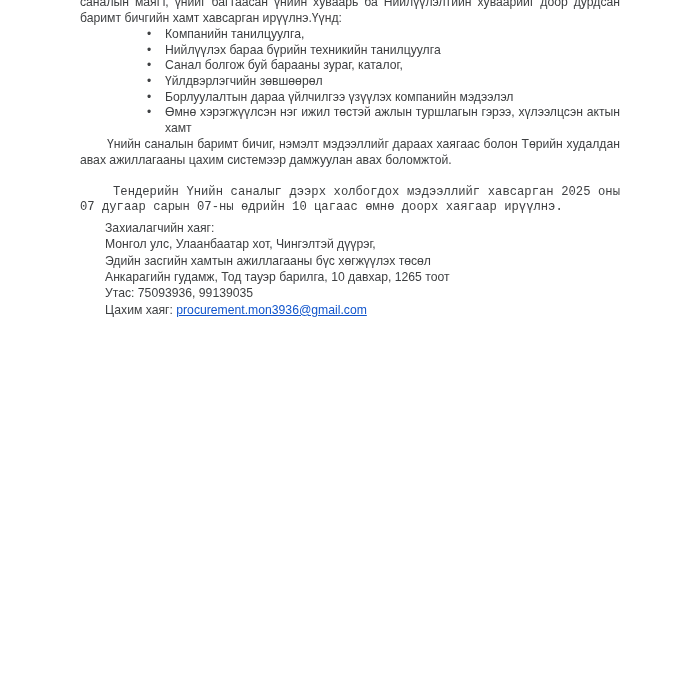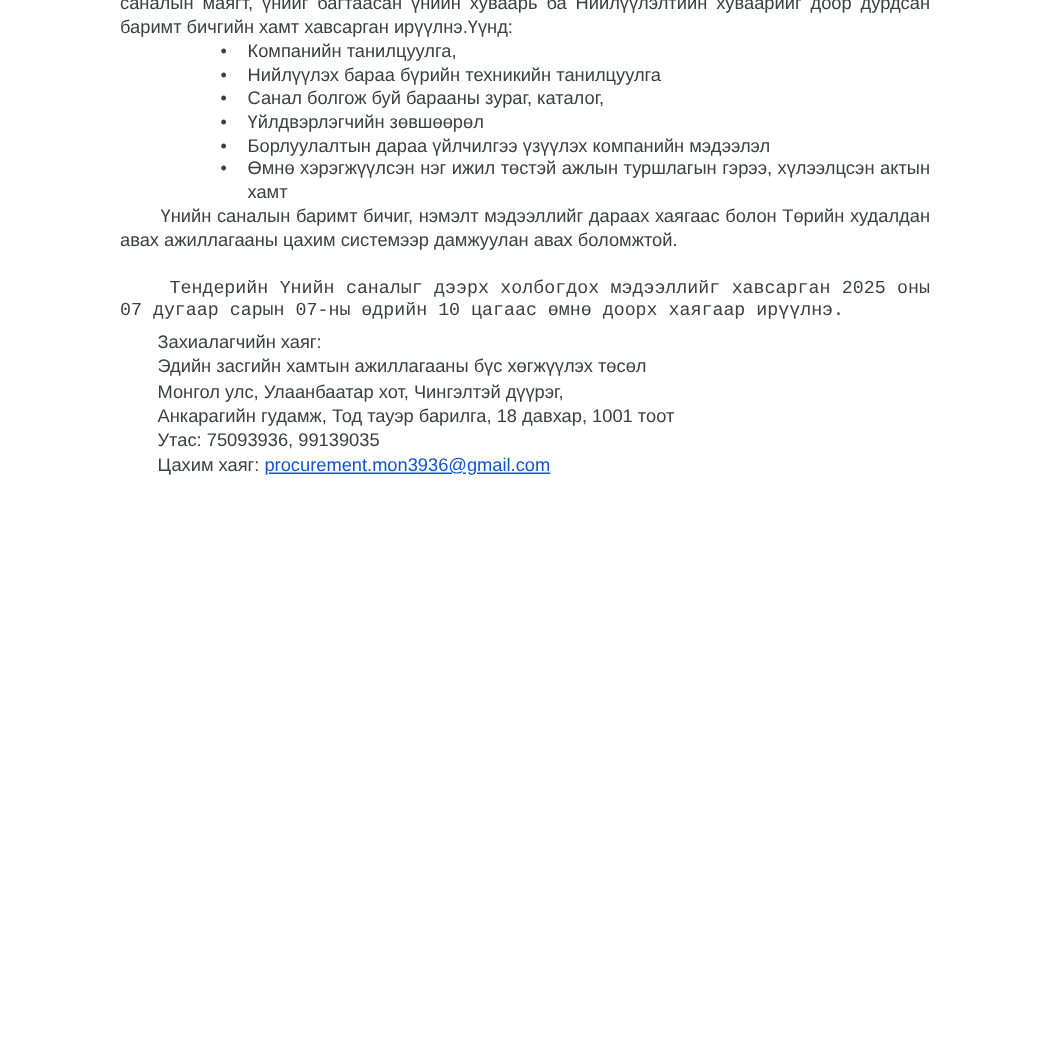--- a/index.html
+++ b/index.html
@@ -94,20 +94,20 @@
       <span>Өмнө хэрэгжүүлсэн нэг ижил төстэй ажлын туршлагын гэрээ, хүлээлцсэн актын хамт</span>
     </li>
   </ul>
 
   <p class="info-paragraph justify">Үнийн саналын баримт бичиг, нэмэлт мэдээллийг дараах хаягаас болон Төрийн худалдан авах ажиллагааны цахим системээр дамжуулан авах боломжтой.</p>
 
   <p class="deadline-paragraph justify">Тендерийн Үнийн саналыг дээрх холбогдох мэдээллийг хавсарган 2025 оны 07 дугаар сарын 07-ны өдрийн 10 цагаас өмнө доорх хаягаар ирүүлнэ.</p>
 
   <div class="address-block">
     <p>Захиалагчийн хаяг:</p>
+    <p>Монгол улс, Улаанбаатар хот, Чингэлтэй дүүрэг,</p>
     <p>Эдийн засгийн хамтын ажиллагааны бүс хөгжүүлэх төсөл</p>
-    <p>Монгол улс, Улаанбаатар хот, Чингэлтэй дүүрэг,</p>
-    <p>Анкарагийн гудамж, Тод тауэр барилга, 18 давхар, 1001 тоот</p>
+    <p>Анкарагийн гудамж, Тод тауэр барилга, 10 давхар, 1265 тоот</p>
     <p>Утас: 75093936, 99139035</p>
     <p><span>Цахим хаяг: </span><a class="email-link" href="#">procurement.mon3936@gmail.com</a></p>
   </div>
 
 </div>
 
 </body></html>

